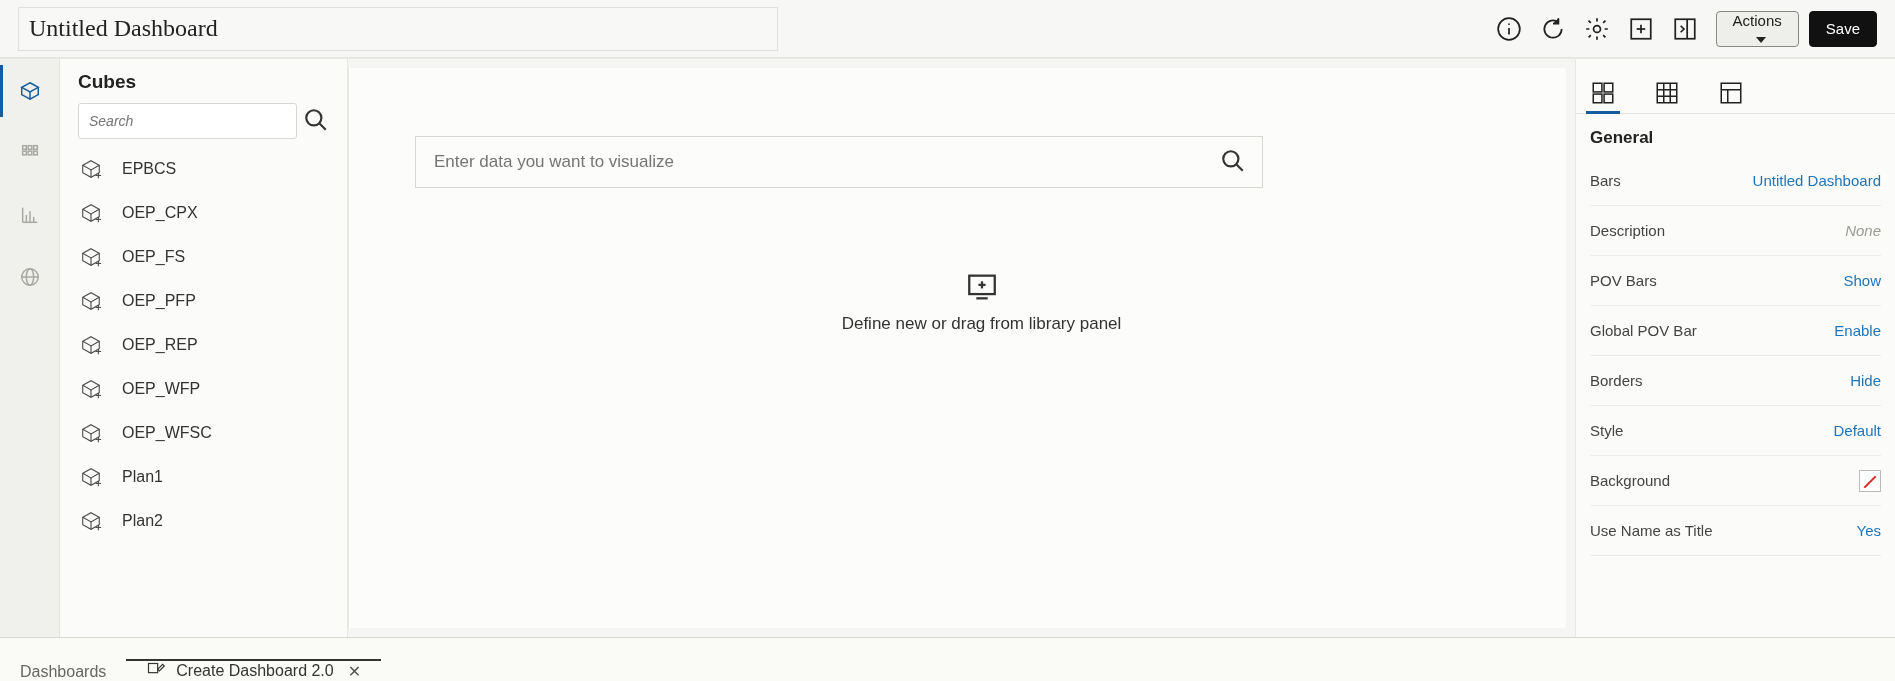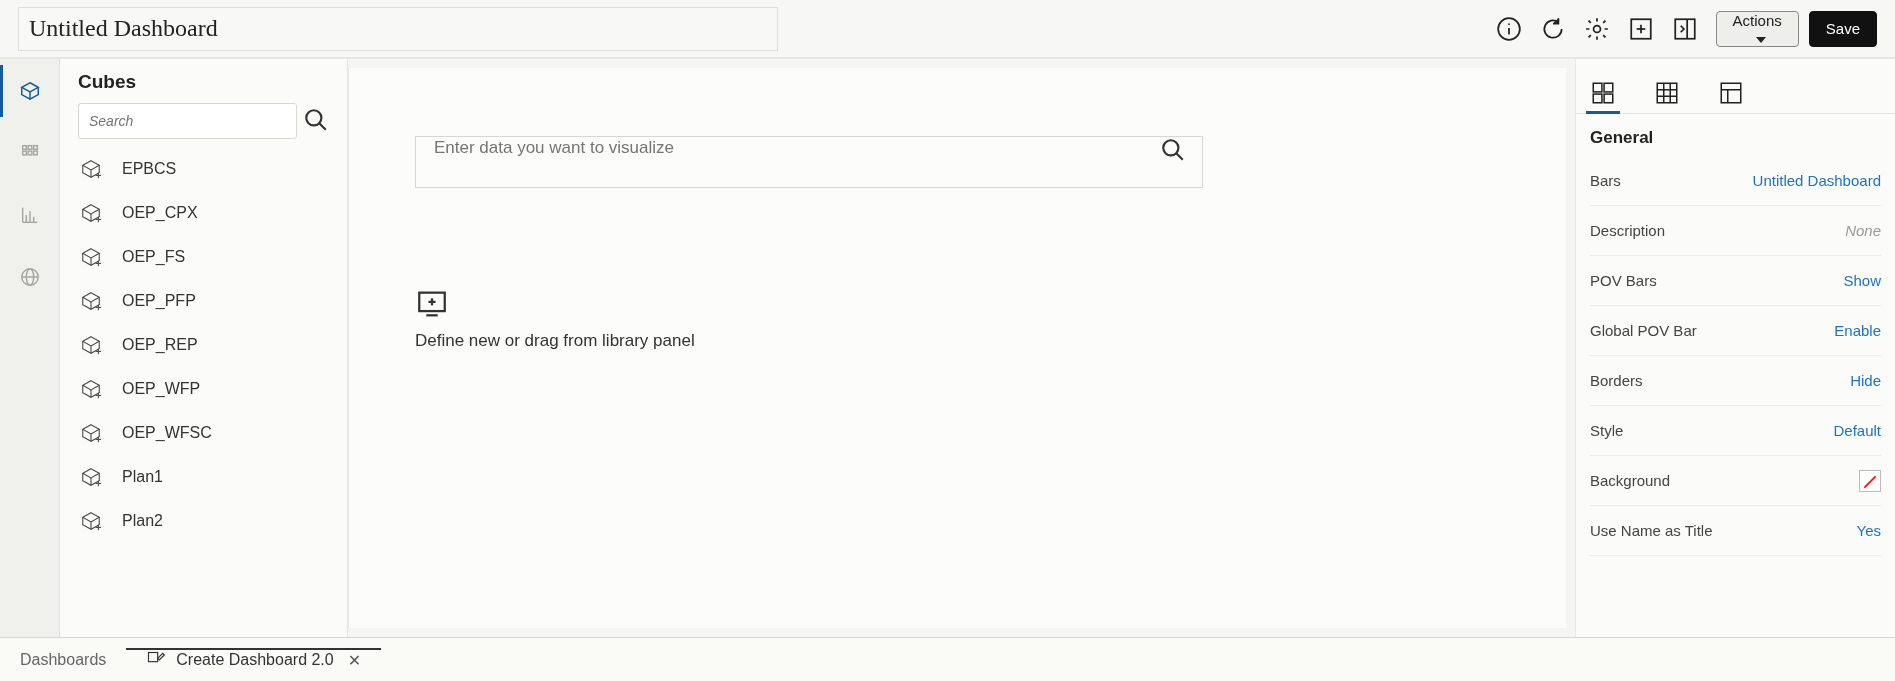--- a/index.html
+++ b/index.html
@@ -32,44 +32,44 @@
   .search-row { display: flex; align-items: center; gap: 6px; margin-bottom: 12px; }
   .search-box { flex: 1; height: 36px; border: 1px solid #d8d8d2; border-radius: 3px; padding: 0 10px; font-size: 14px; font-style: italic; color: #888; background: #fff; }
   .search-row .mag svg { width: 26px; height: 26px; stroke: #333; fill: none; stroke-width: 2; }
   .cube-list { display: flex; flex-direction: column; gap: 8px; }
   .cube-item { display: flex; align-items: center; gap: 20px; height: 36px; padding: 0 2px; color: #333; cursor: pointer; }
   .cube-item svg { width: 22px; height: 22px; stroke: #4a4a4a; fill: none; stroke-width: 1.2; }
   .cube-item span { font-size: 16px; color: #333; }
 
   
   .canvas { flex: 1; padding: 0 18px 0 66px; display: flex; flex-direction: column; background: #fcfcfa; margin: 8px 8px 8px 0; border: 1px solid #eee8; border-left: 1px solid #e8e8e2; }
-  .viz-search { margin: 68px 0 17px 0; width: 788px; height: 52px; border: 1px solid #d8d8d2; background: #fcfcfa; display: flex; align-items: flex-start; padding: 0 16px; }
+  .viz-search { margin: 68px 0 0 0; width: 848px; height: 52px; border: 1px solid #d8d8d2; background: #fcfcfa; display: flex; align-items: center; padding: 0 16px; }
   .viz-search input { flex: 1; border: none; background: transparent; outline: none; font-size: 17px; color: #888; }
   .viz-search .mag svg { width: 26px; height: 26px; stroke: #333; fill: none; stroke-width: 2; }
-  .dropzone { display: flex; flex-direction: column; align-items: flex-start; margin-top: 82px; color: #333; }
+  .dropzone { display: flex; flex-direction: column; align-items: center; margin-top: 82px; color: #333; }
   .dropzone svg { width: 34px; height: 34px; stroke: #333; fill: none; stroke-width: 1.6; margin-bottom: 10px; }
   .dropzone-text { font-size: 17px; color: #333; }
 
   
   .right-panel { width: 320px; border-left: 1px solid #e8e8e2; background: #fbfbf9; display: flex; flex-direction: column; }
   .rp-tabs { display: flex; gap: 38px; padding: 14px 14px 0 14px; border-bottom: 1px solid #e5e5df; }
   .rp-tab { height: 40px; display: flex; align-items: center; justify-content: center; cursor: pointer; color: #333; position: relative; }
   .rp-tab svg { width: 26px; height: 26px; stroke: #222; fill: none; stroke-width: 1.4; }
   .rp-tab.active::after { content: ""; position: absolute; left: -4px; right: -4px; bottom: -1px; height: 3px; background: #145c9e; }
   .rp-section-title { font-size: 17px; font-weight: 700; padding: 14px 14px 8px 14px; color: #222; }
   .prop-list { padding: 0 14px; }
   .prop-row { display: flex; align-items: center; justify-content: space-between; height: 50px; border-bottom: 1px solid #ececec; }
   .prop-label { color: #444; font-size: 15px; }
   .prop-value { color: #1e74bb; font-size: 15px; cursor: pointer; }
   .prop-value.none { color: #9a9a94; font-style: italic; }
   .swatch { width: 22px; height: 22px; border: 1px solid #bbb; background: #fff; position: relative; cursor: pointer; }
   .swatch::after { content: ""; position: absolute; left: 2px; right: 2px; top: 50%; border-top: 2px solid #d22; transform: rotate(-45deg); }
 
   
-  .footer { height: 44px; display: flex; align-items: center; border-top: 1px solid #d8d8d2; background: #fafaf7; }
+  .footer { height: 44px; display: flex; align-items: flex-end; border-top: 1px solid #d8d8d2; background: #fafaf7; }
   .ftab { display: flex; align-items: center; gap: 10px; padding: 0 20px; font-size: 16px; color: #333; cursor: pointer; }
   .ftab.inactive { color: #666; }
   .ftab.active { border-top: 2px solid #333; margin-top: -1px; font-weight: 500; }
   .ftab .close { font-size: 16px; color: #555; margin-left: 4px; }
   .ftab svg { width: 20px; height: 20px; stroke: #333; fill: none; stroke-width: 1.4; }
 </style>
 </head>
 <body>
 
 <div class="app">

